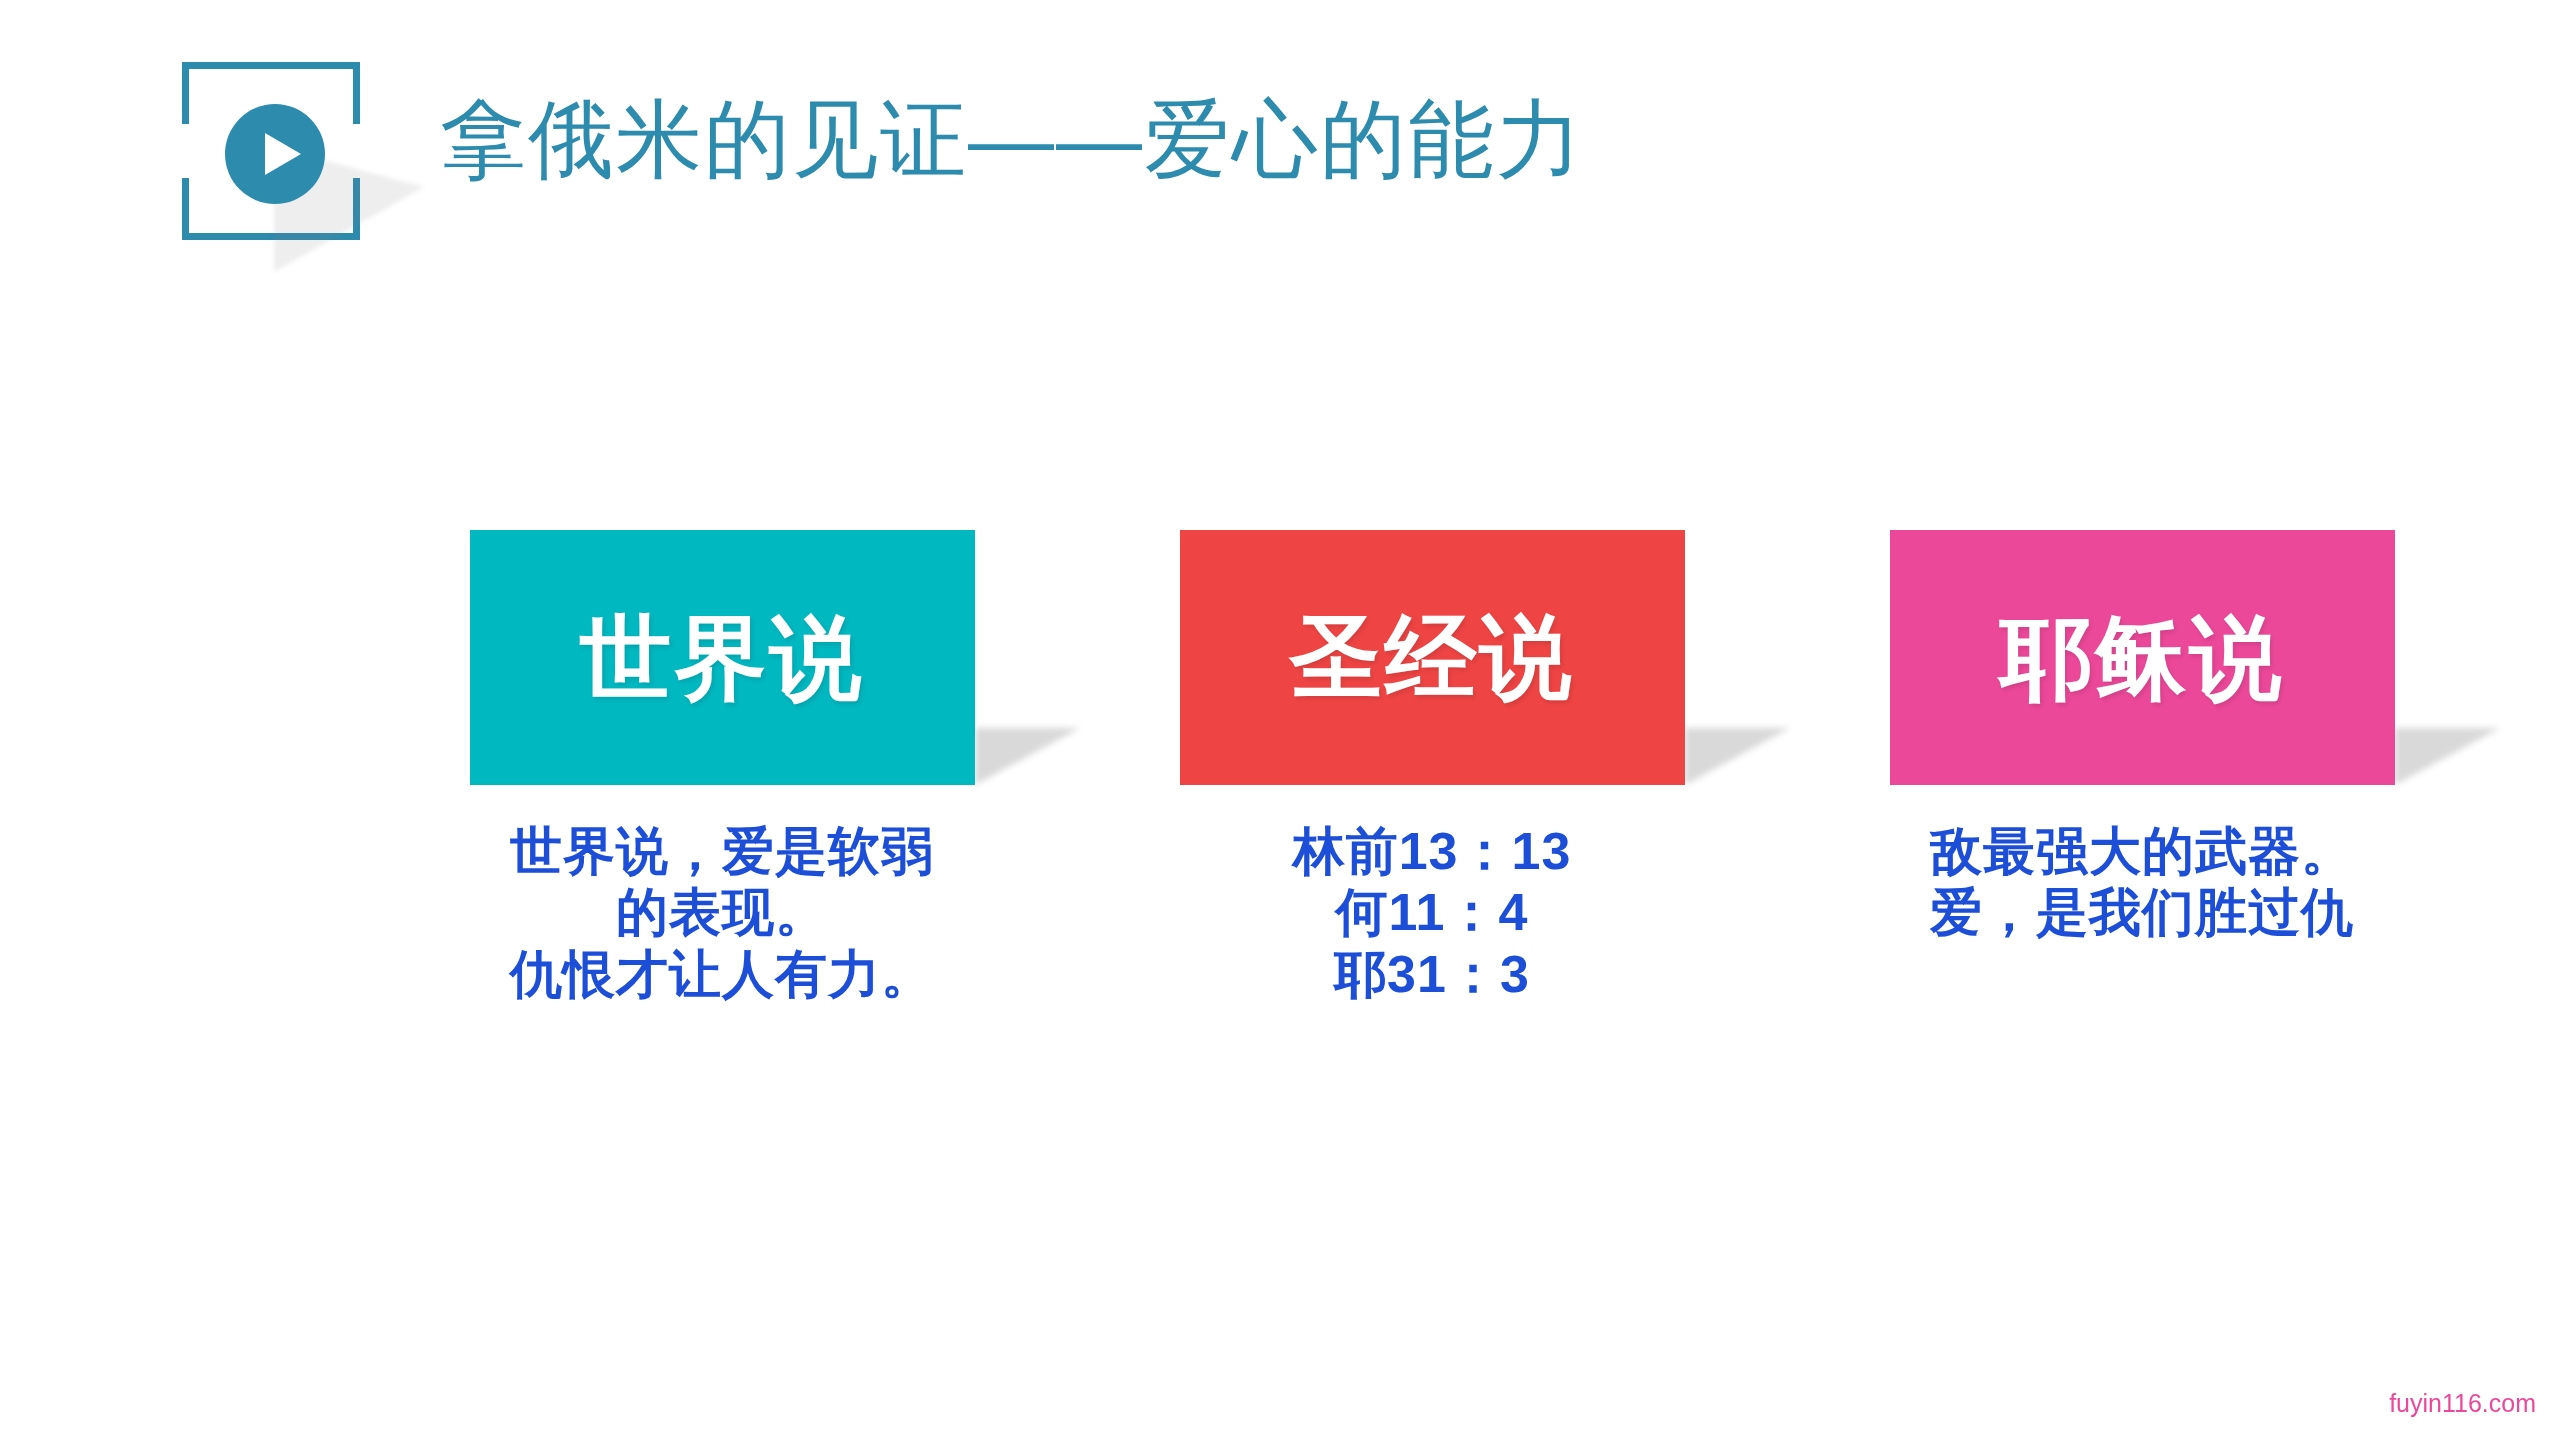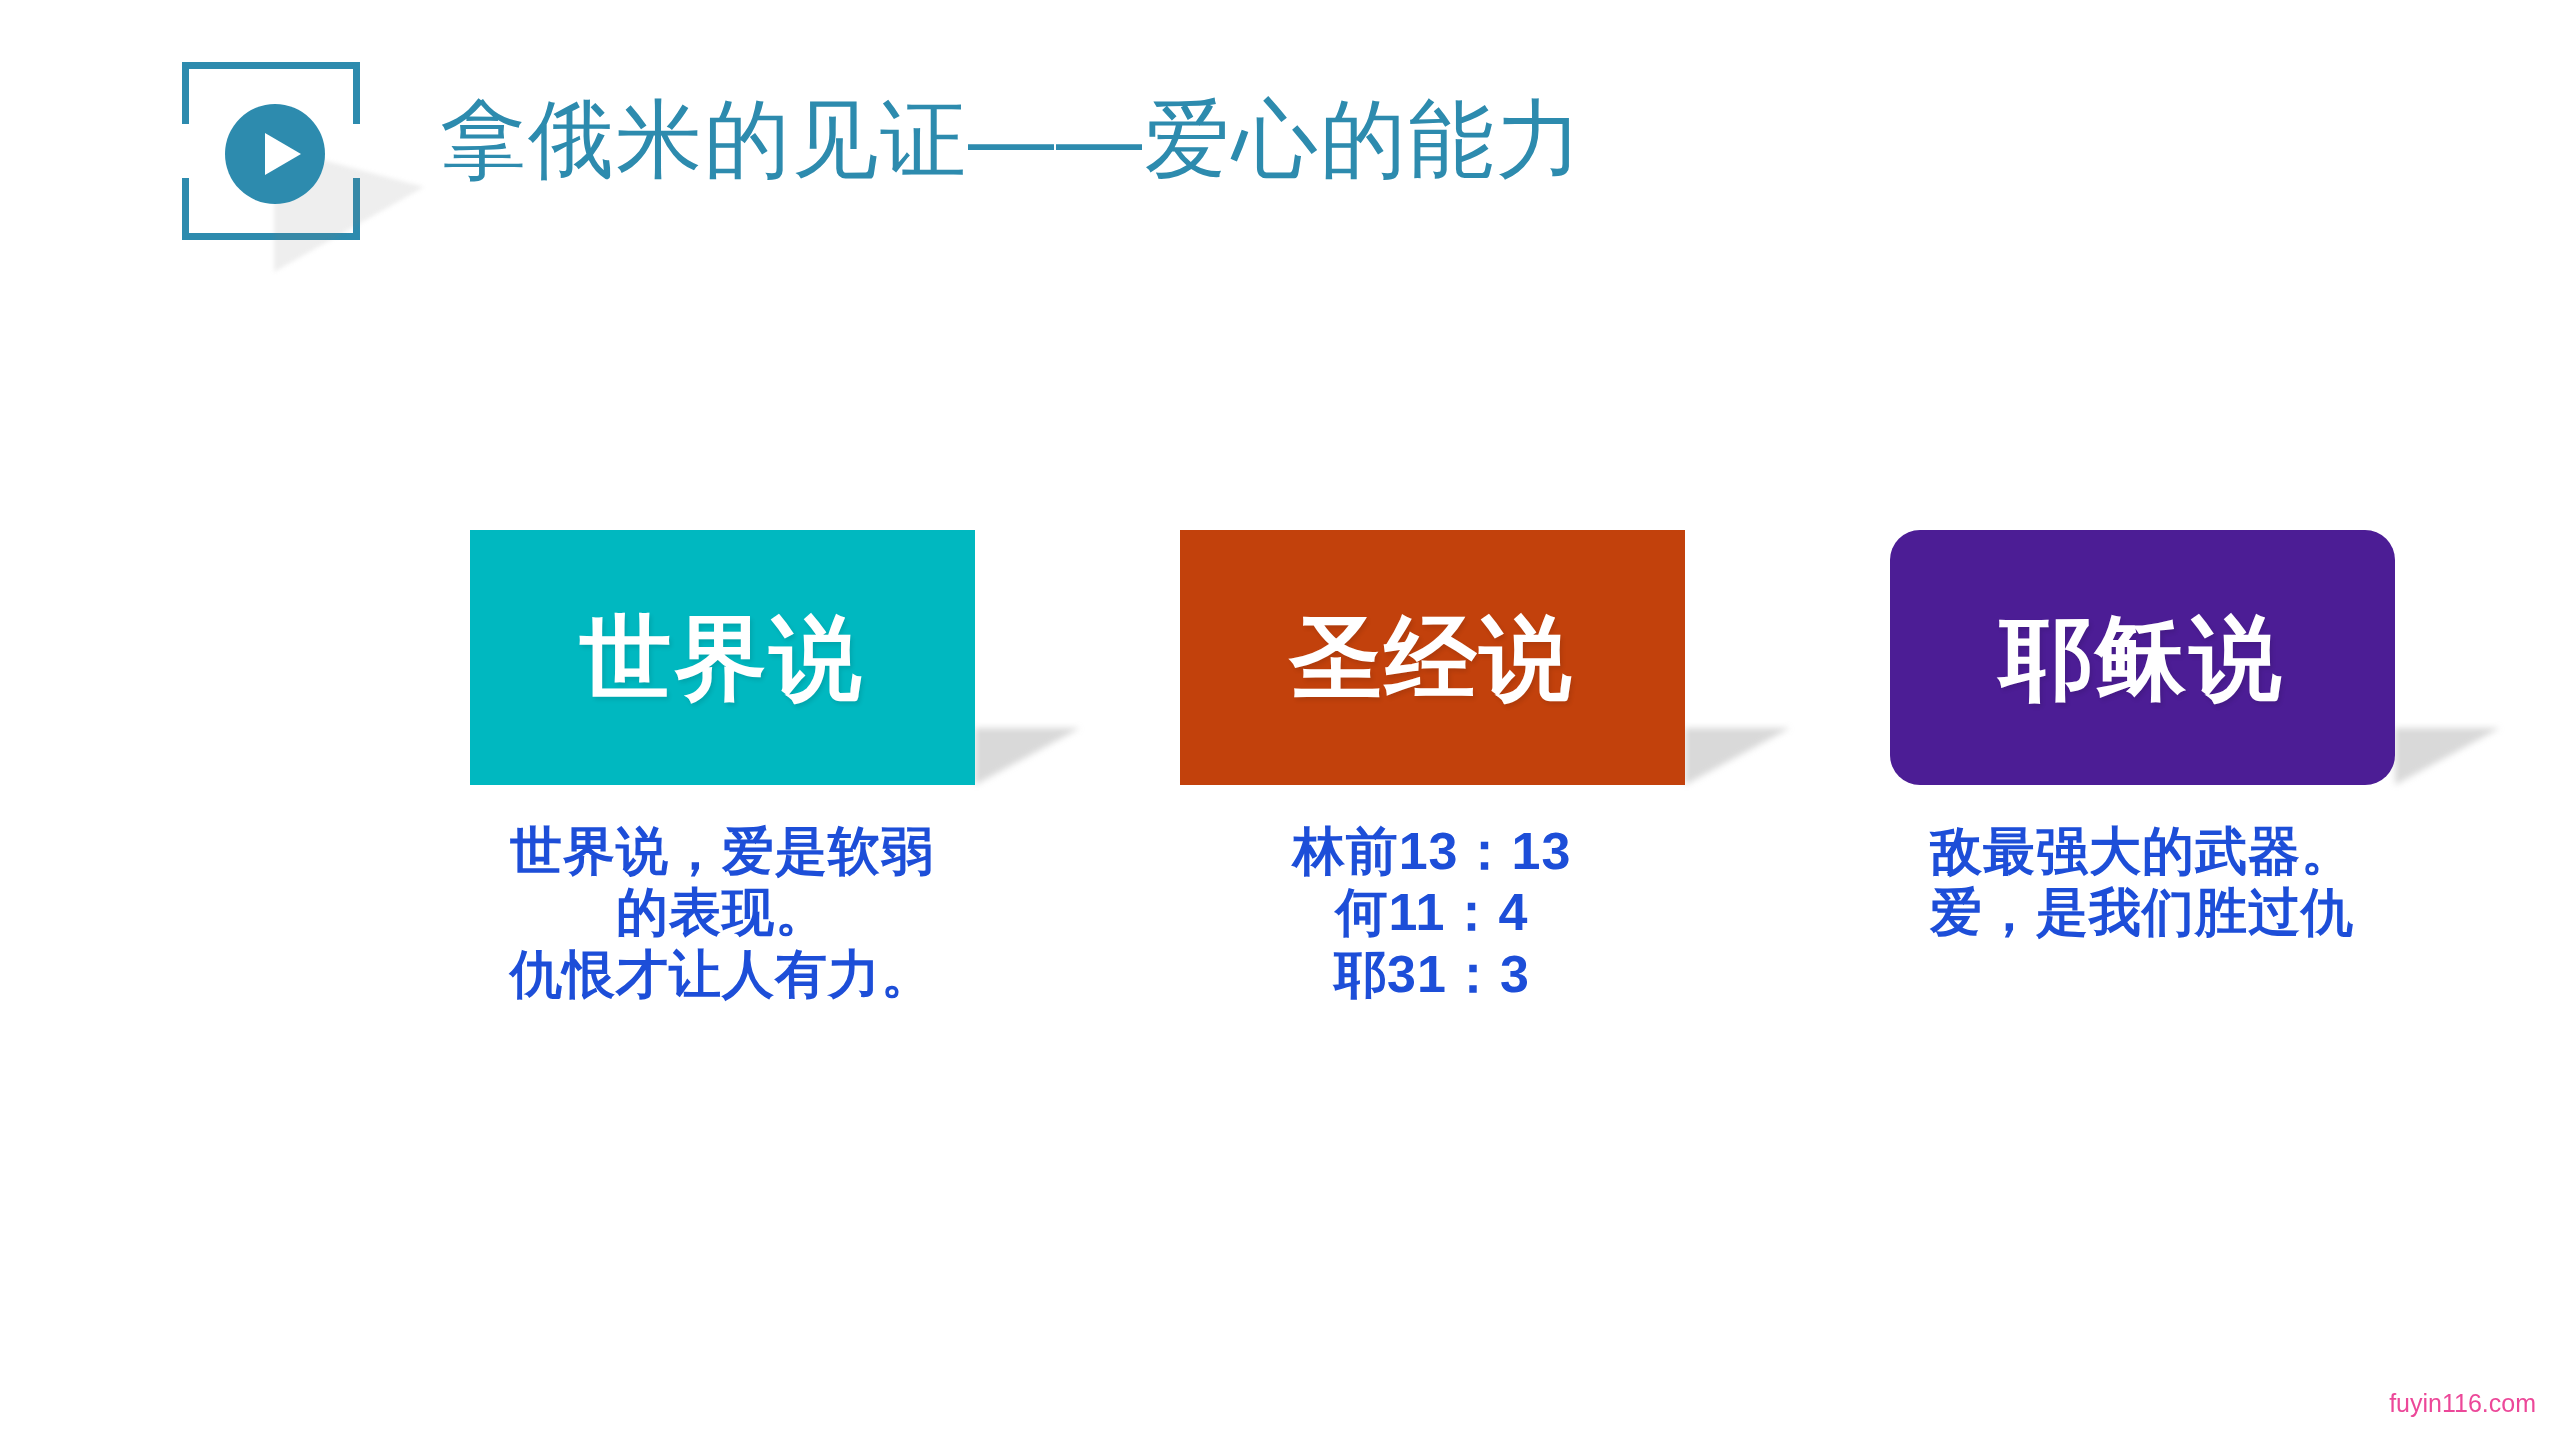--- a/index.html
+++ b/index.html
@@ -207,35 +207,35 @@
     <div class="caption">
       <span class="cap-line">世界说，爱是软弱</span>
       <span class="cap-line">的表现。</span>
       <span class="cap-line">仇恨才让人有力。</span>
     </div>
   </div>
 
   <div class="column col-2">
     <div class="card-wrap">
       <span class="card-shadow"></span>
-      <div class="card" id="card-1" style="background: #c2410c;">
+      <div class="card" id="card-1" style="background: #ef4444; font-family: Liberation Serif, serif;">
         <span class="card-label">圣经说</span>
       </div>
     </div>
     <div class="caption">
       <span class="cap-line">林前13：13</span>
       <span class="cap-line">何11：4</span>
       <span class="cap-line">耶31：3</span>
     </div>
   </div>
 
   <div class="column col-3">
     <div class="card-wrap">
       <span class="card-shadow"></span>
-      <div class="card" id="card-2" style="background: #4c1d95; border-radius: 30px;">
+      <div class="card" id="card-2" style="background: #ec4899;">
         <span class="card-label">耶稣说</span>
       </div>
     </div>
     <div class="caption">
       <span class="cap-line">敌最强大的武器。</span>
       <span class="cap-line">爱，是我们胜过仇</span>
     </div>
   </div>
 </div>
 

